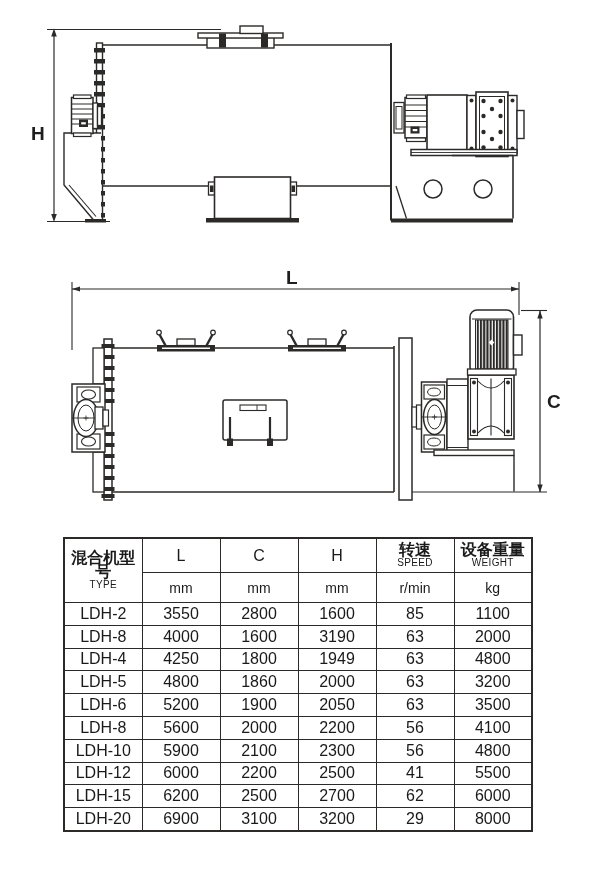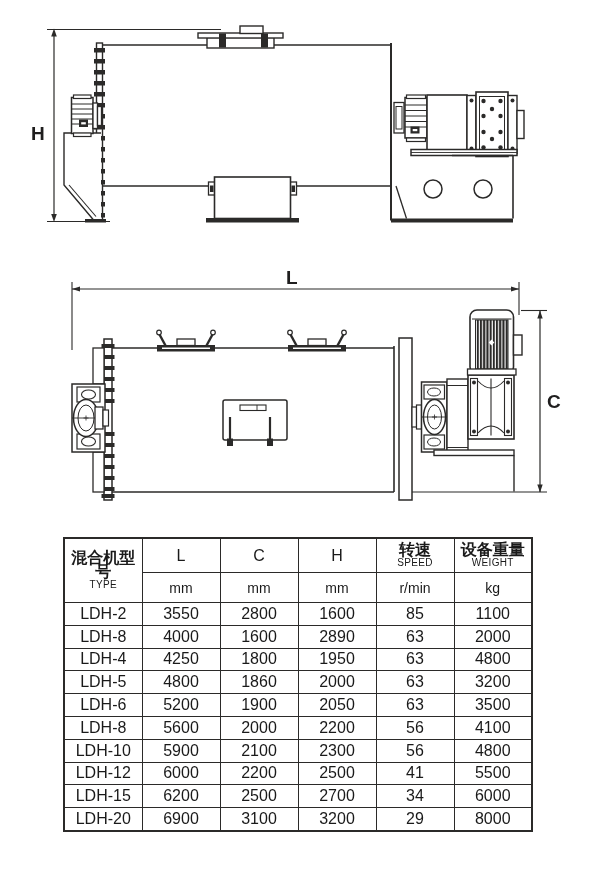--- a/index.html
+++ b/index.html
@@ -317,29 +317,29 @@
           <td>3550</td>
           <td>2800</td>
           <td>1600</td>
           <td>85</td>
           <td>1100</td>
         </tr>
         <tr>
           <td>LDH-8</td>
           <td>4000</td>
           <td>1600</td>
-          <td>2890</td>
+          <td>3190</td>
           <td>63</td>
           <td>2000</td>
         </tr>
         <tr>
           <td>LDH-4</td>
           <td>4250</td>
           <td>1800</td>
-          <td>1950</td>
+          <td>1949</td>
           <td>63</td>
           <td>4800</td>
         </tr>
         <tr>
           <td>LDH-5</td>
           <td>4800</td>
           <td>1860</td>
           <td>2000</td>
           <td>63</td>
           <td>3200</td>
@@ -374,21 +374,21 @@
           <td>2200</td>
           <td>2500</td>
           <td>41</td>
           <td>5500</td>
         </tr>
         <tr>
           <td>LDH-15</td>
           <td>6200</td>
           <td>2500</td>
           <td>2700</td>
-          <td>34</td>
+          <td>62</td>
           <td>6000</td>
         </tr>
         <tr>
           <td>LDH-20</td>
           <td>6900</td>
           <td>3100</td>
           <td>3200</td>
           <td>29</td>
           <td>8000</td>
         </tr>

